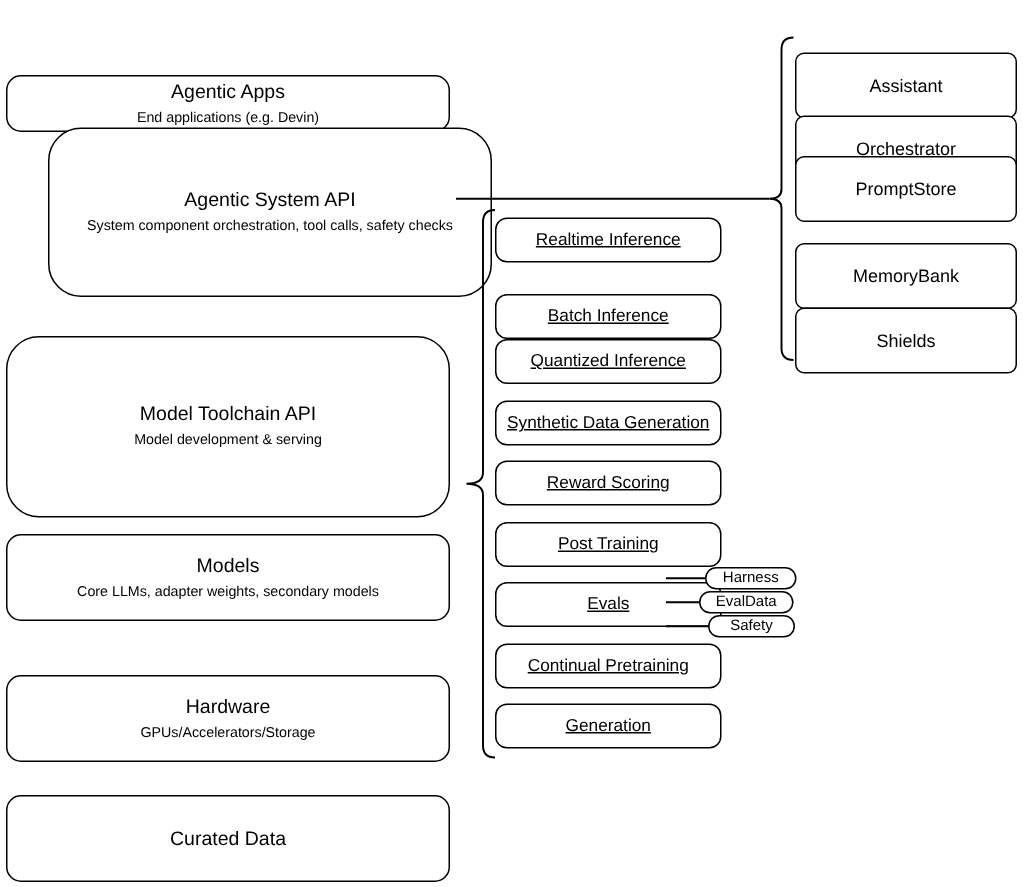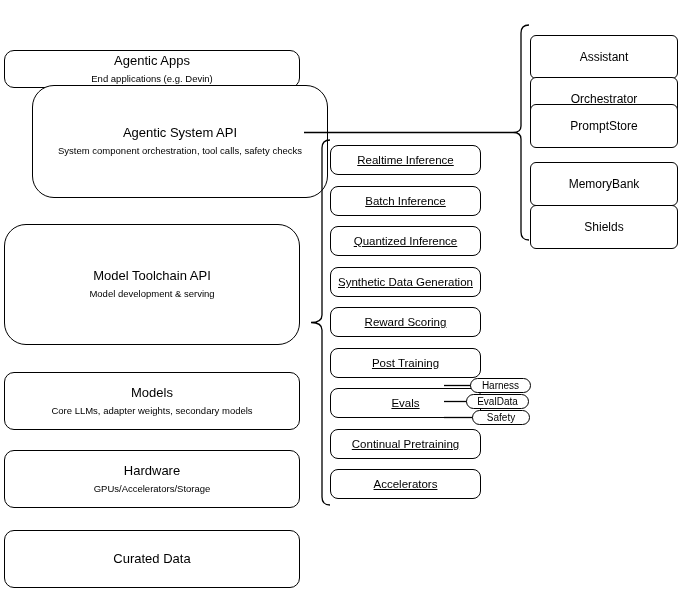--- a/index.html
+++ b/index.html
@@ -92,38 +92,38 @@
   <div class="node bignode" style="left:4px; top:85px; width:296px; height:113px;margin-left:28px;">
     <span class="title">Agentic System API</span>
     <span class="subtitle">System component orchestration, tool calls, safety checks</span>
   </div>
 
   <div class="node bignode" style="left:4px; top:224px; width:296px; height:121px;">
     <span class="title">Model Toolchain API</span>
     <span class="subtitle">Model development &amp; serving</span>
   </div>
 
-  <div class="node smallnode" style="left:4px; top:372px; width:296px; height:58px;">
+  <div class="node smallnode" style="left:4px; top:356px; width:296px; height:58px;">
     <span class="title">Models</span>
     <span class="subtitle">Core LLMs, adapter weights, secondary models</span>
   </div>
 
   <div class="node smallnode" style="left:4px; top:450px; width:296px; height:58px;">
     <span class="title">Hardware</span>
     <span class="subtitle">GPUs/Accelerators/Storage</span>
   </div>
 
   <div class="node smallnode" style="left:4px; top:530px; width:296px; height:58px;">
     <span class="title">Curated Data</span>
   </div>
 
   <div class="item" style="top:145px;">
     <span>Realtime Inference</span>
   </div>
-  <div class="item" style="top:186px;">
+  <div class="item" style="top:196px;">
     <span>Batch Inference</span>
   </div>
   <div class="item" style="top:226px;">
     <span>Quantized Inference</span>
   </div>
   <div class="item" style="top:267px;">
     <span>Synthetic Data Generation</span>
   </div>
   <div class="item" style="top:307px;">
     <span>Reward Scoring</span>
@@ -131,21 +131,21 @@
   <div class="item" style="top:348px;">
     <span>Post Training</span>
   </div>
   <div class="item" style="top:388px;">
     <span>Evals</span>
   </div>
   <div class="item" style="top:429px;">
     <span>Continual Pretraining</span>
   </div>
   <div class="item" style="top:469px;">
-    <span>Accelerators</span>
+    <span>Generation</span>
   </div>
 
   <div class="pill" style="left:470px; top:378px; width:61px;">
     <span>Harness</span>
   </div>
   <div class="pill" style="left:466px; top:394px; width:63px;">
     <span>EvalData</span>
   </div>
   <div class="pill" style="left:472px; top:410px; width:58px;">
     <span>Safety</span>

